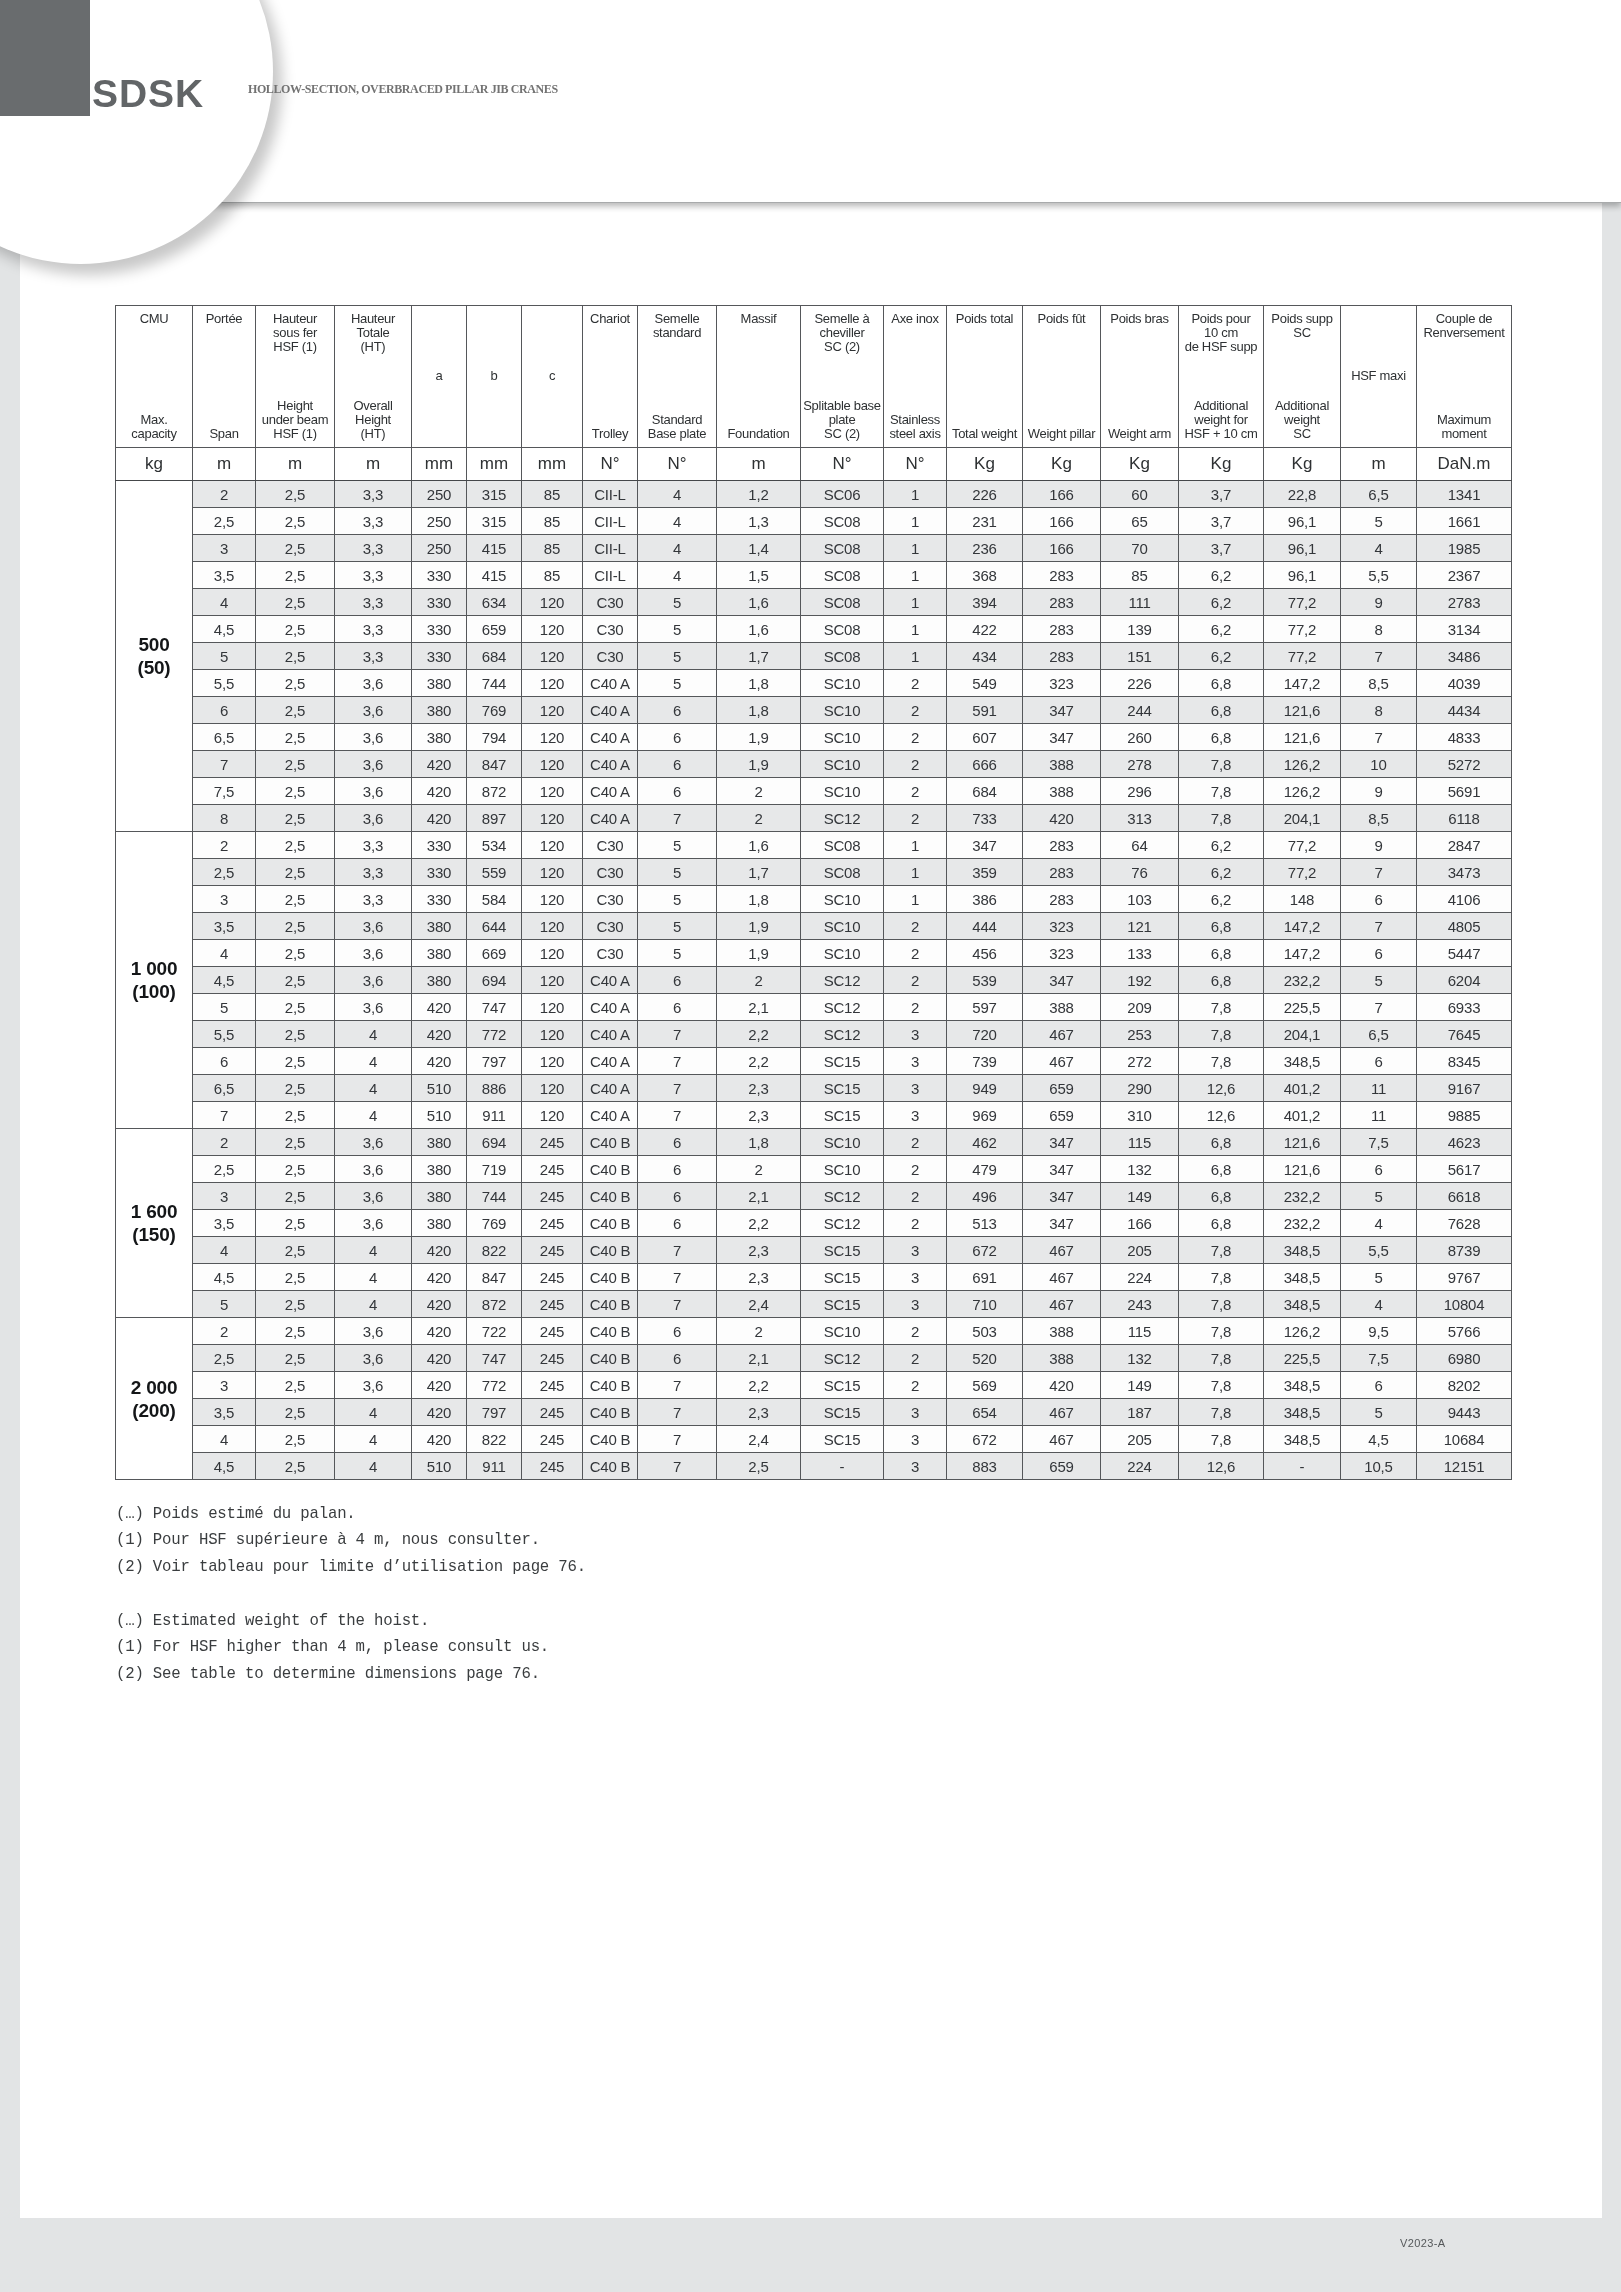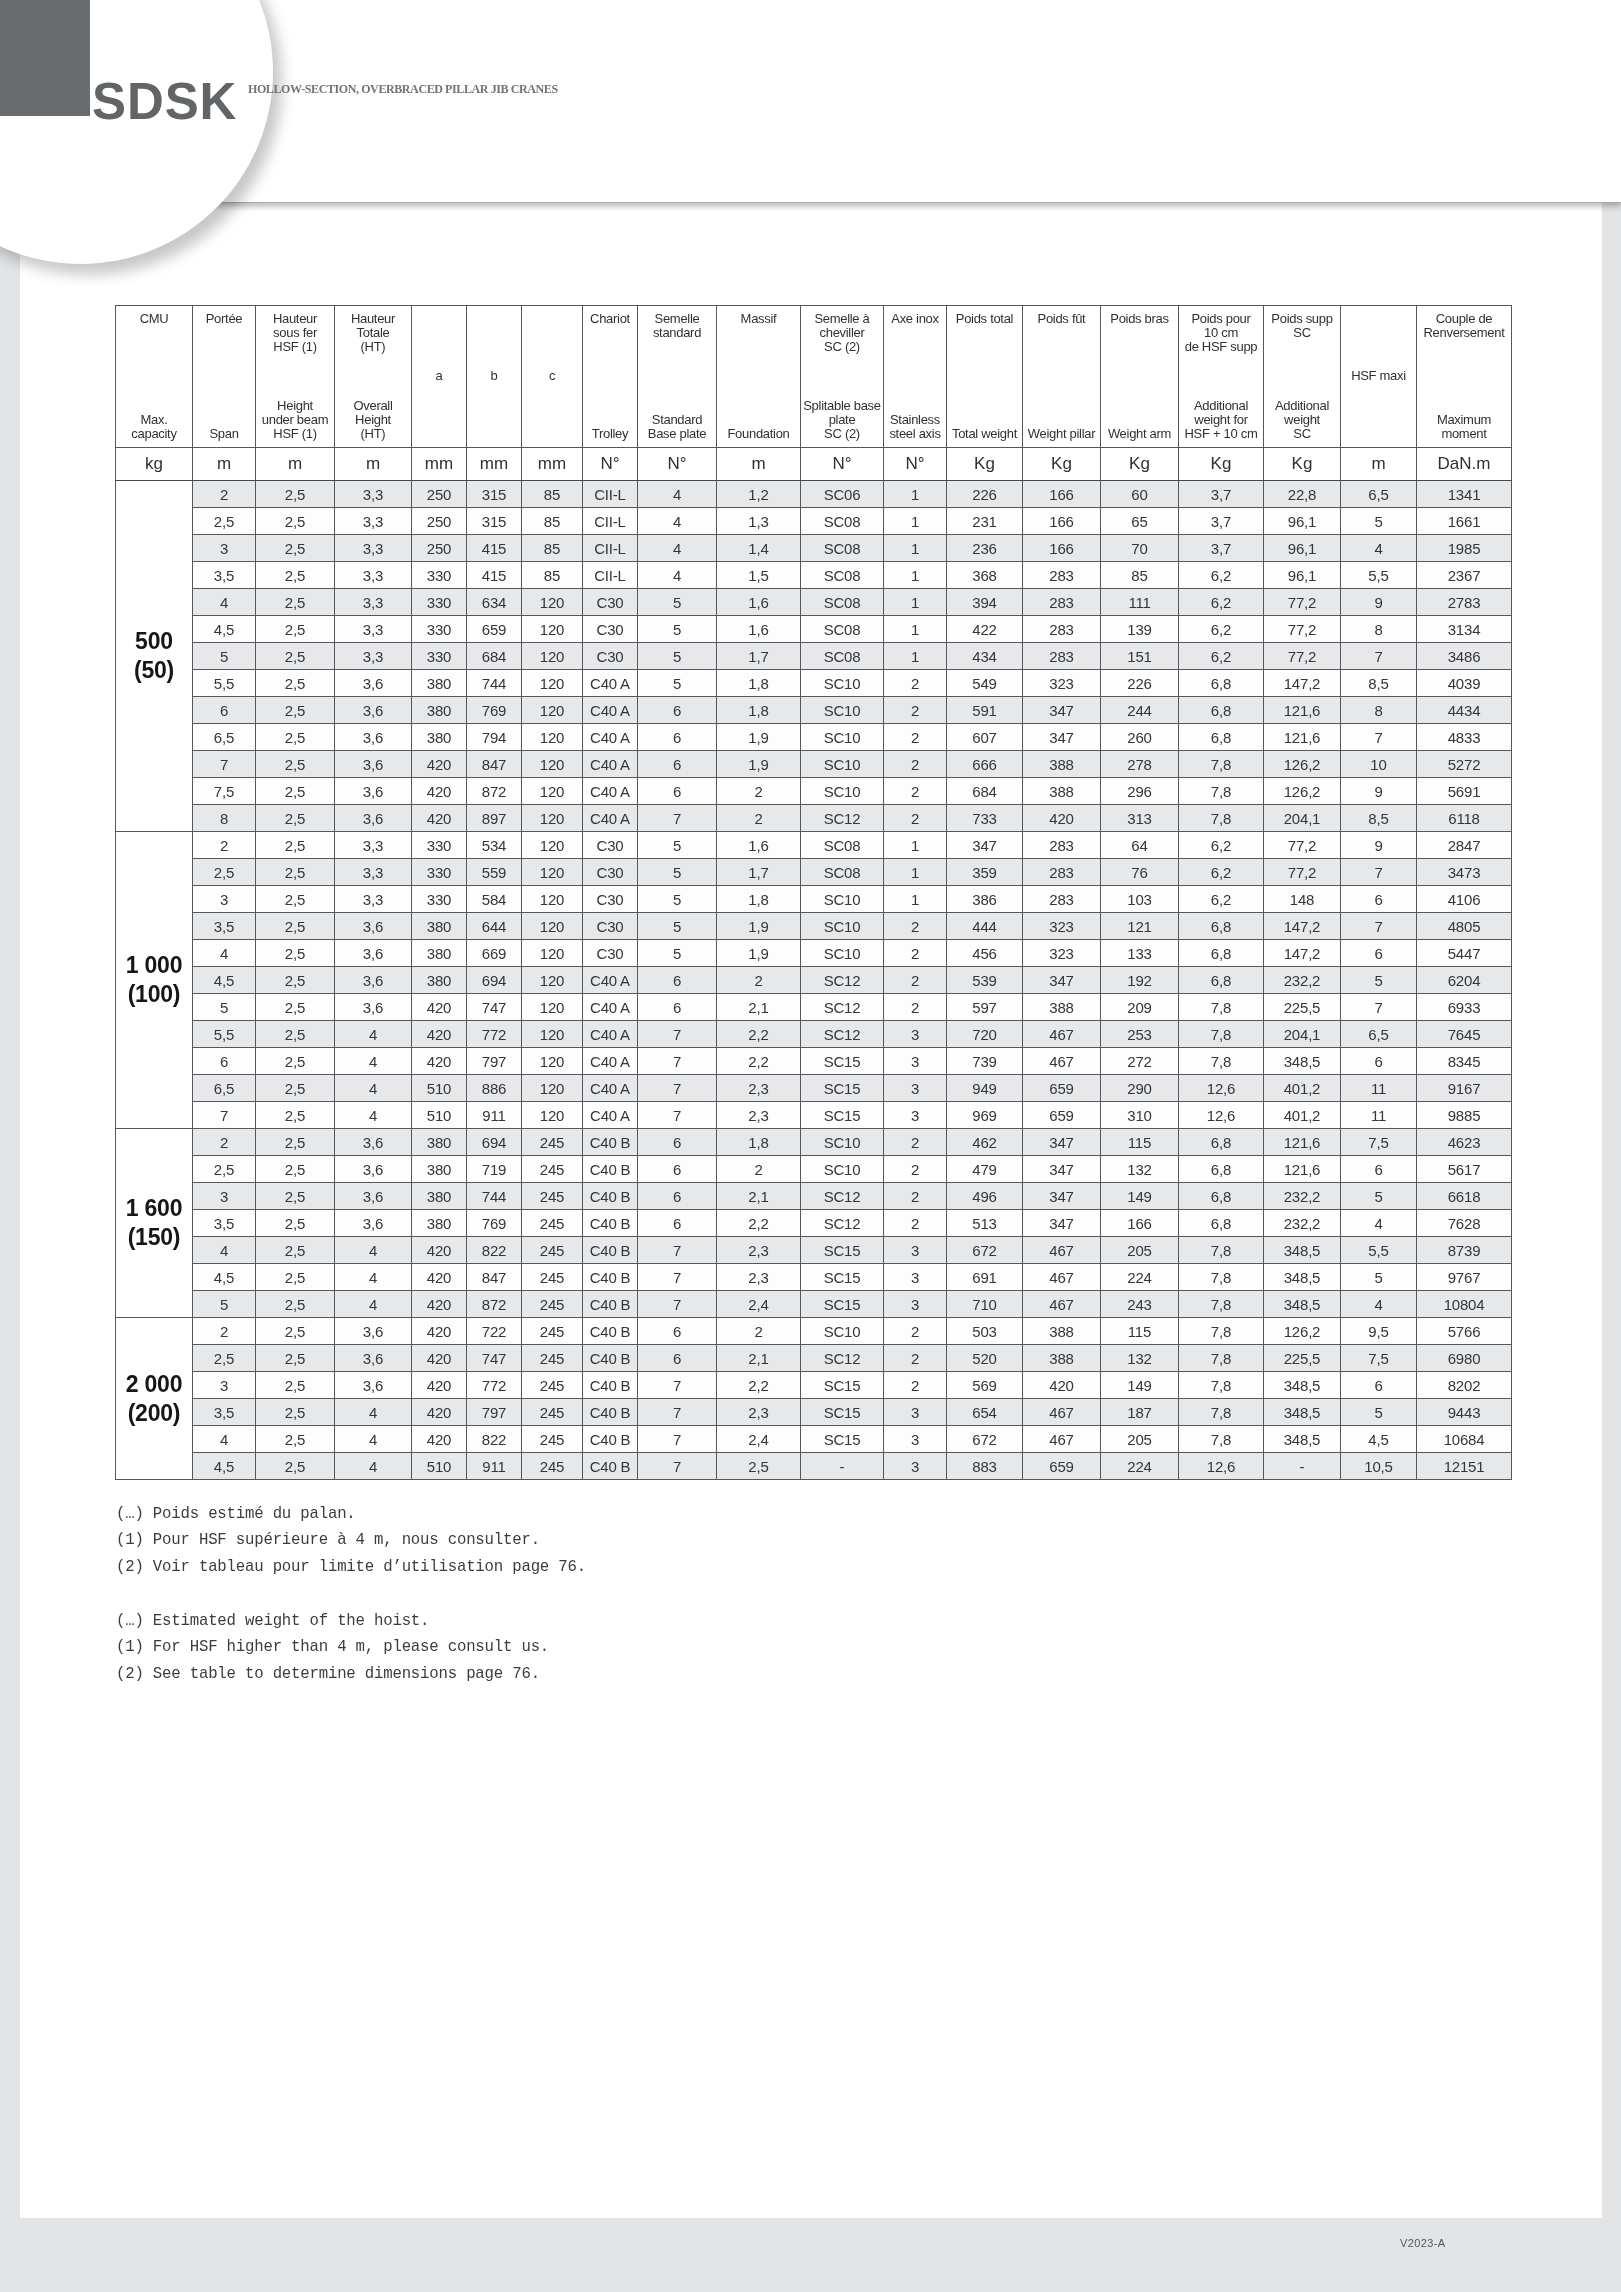--- a/index.html
+++ b/index.html
@@ -22,21 +22,21 @@
     position:absolute;left:0;top:0;width:90px;height:116px;
     background:#696c6e;z-index:6;
   }
   .brand-circle{
     position:absolute;left:-112px;top:-121px;width:385px;height:385px;
     border-radius:50%;background:#ffffff;
     box-shadow:9px 10.7px 14.3px rgba(0,0,0,.22);z-index:3;
   }
   .brand-code{
     position:absolute;left:92px;top:72px;z-index:5;
-    font-size:51px;font-weight:bold;letter-spacing:0.9px;color:#626567;
+    font-size:39px;font-weight:bold;letter-spacing:0.9px;color:#626567;
   }
   .page-title{
     position:absolute;left:248px;top:82px;z-index:5;
     font-size:12px;font-weight:bold;letter-spacing:-0.4px;color:#737373;font-family:Liberation Serif, serif;
   }
   .table-wrap{position:absolute;left:115px;top:305px;z-index:4;}
   table.spec{
     border-collapse:collapse;table-layout:fixed;
     border:1.8px solid #45474a;
   }
@@ -57,21 +57,21 @@
   }
   table.spec thead tr.units{height:33px;}
   table.spec thead tr.units th{
     background:#fff;font-weight:normal;font-size:17px;color:#2e3133;
     border-bottom:1.8px solid #45474a;
   }
   table.spec tbody tr{height:27px;background:#fdfdfd;}
   table.spec tbody tr.odd{background:#e7e8e9;}
   table.spec tbody td{font-size:15px;letter-spacing:-0.2px;color:#33363a;}
   table.spec tbody td.grp{
-    background:#ffffff;font-weight:bold;font-size:23px;line-height:29px;
+    background:#ffffff;font-weight:bold;font-size:19px;line-height:23px;
     white-space:pre-line;color:#141618;
   }
   table.spec tbody tr.group-start td{border-top:1.8px solid #45474a;}
   .notes{position:absolute;left:116px;z-index:4;font-family:Liberation Mono, monospace;}
   .notes .note-line{
     font-size:15.7px;line-height:26.4px;color:#3a3d3f;letter-spacing:-0.2px;
   }
   .notes-fr{top:1501px;}
   .notes-en{top:1608px;}
   .version-label{

